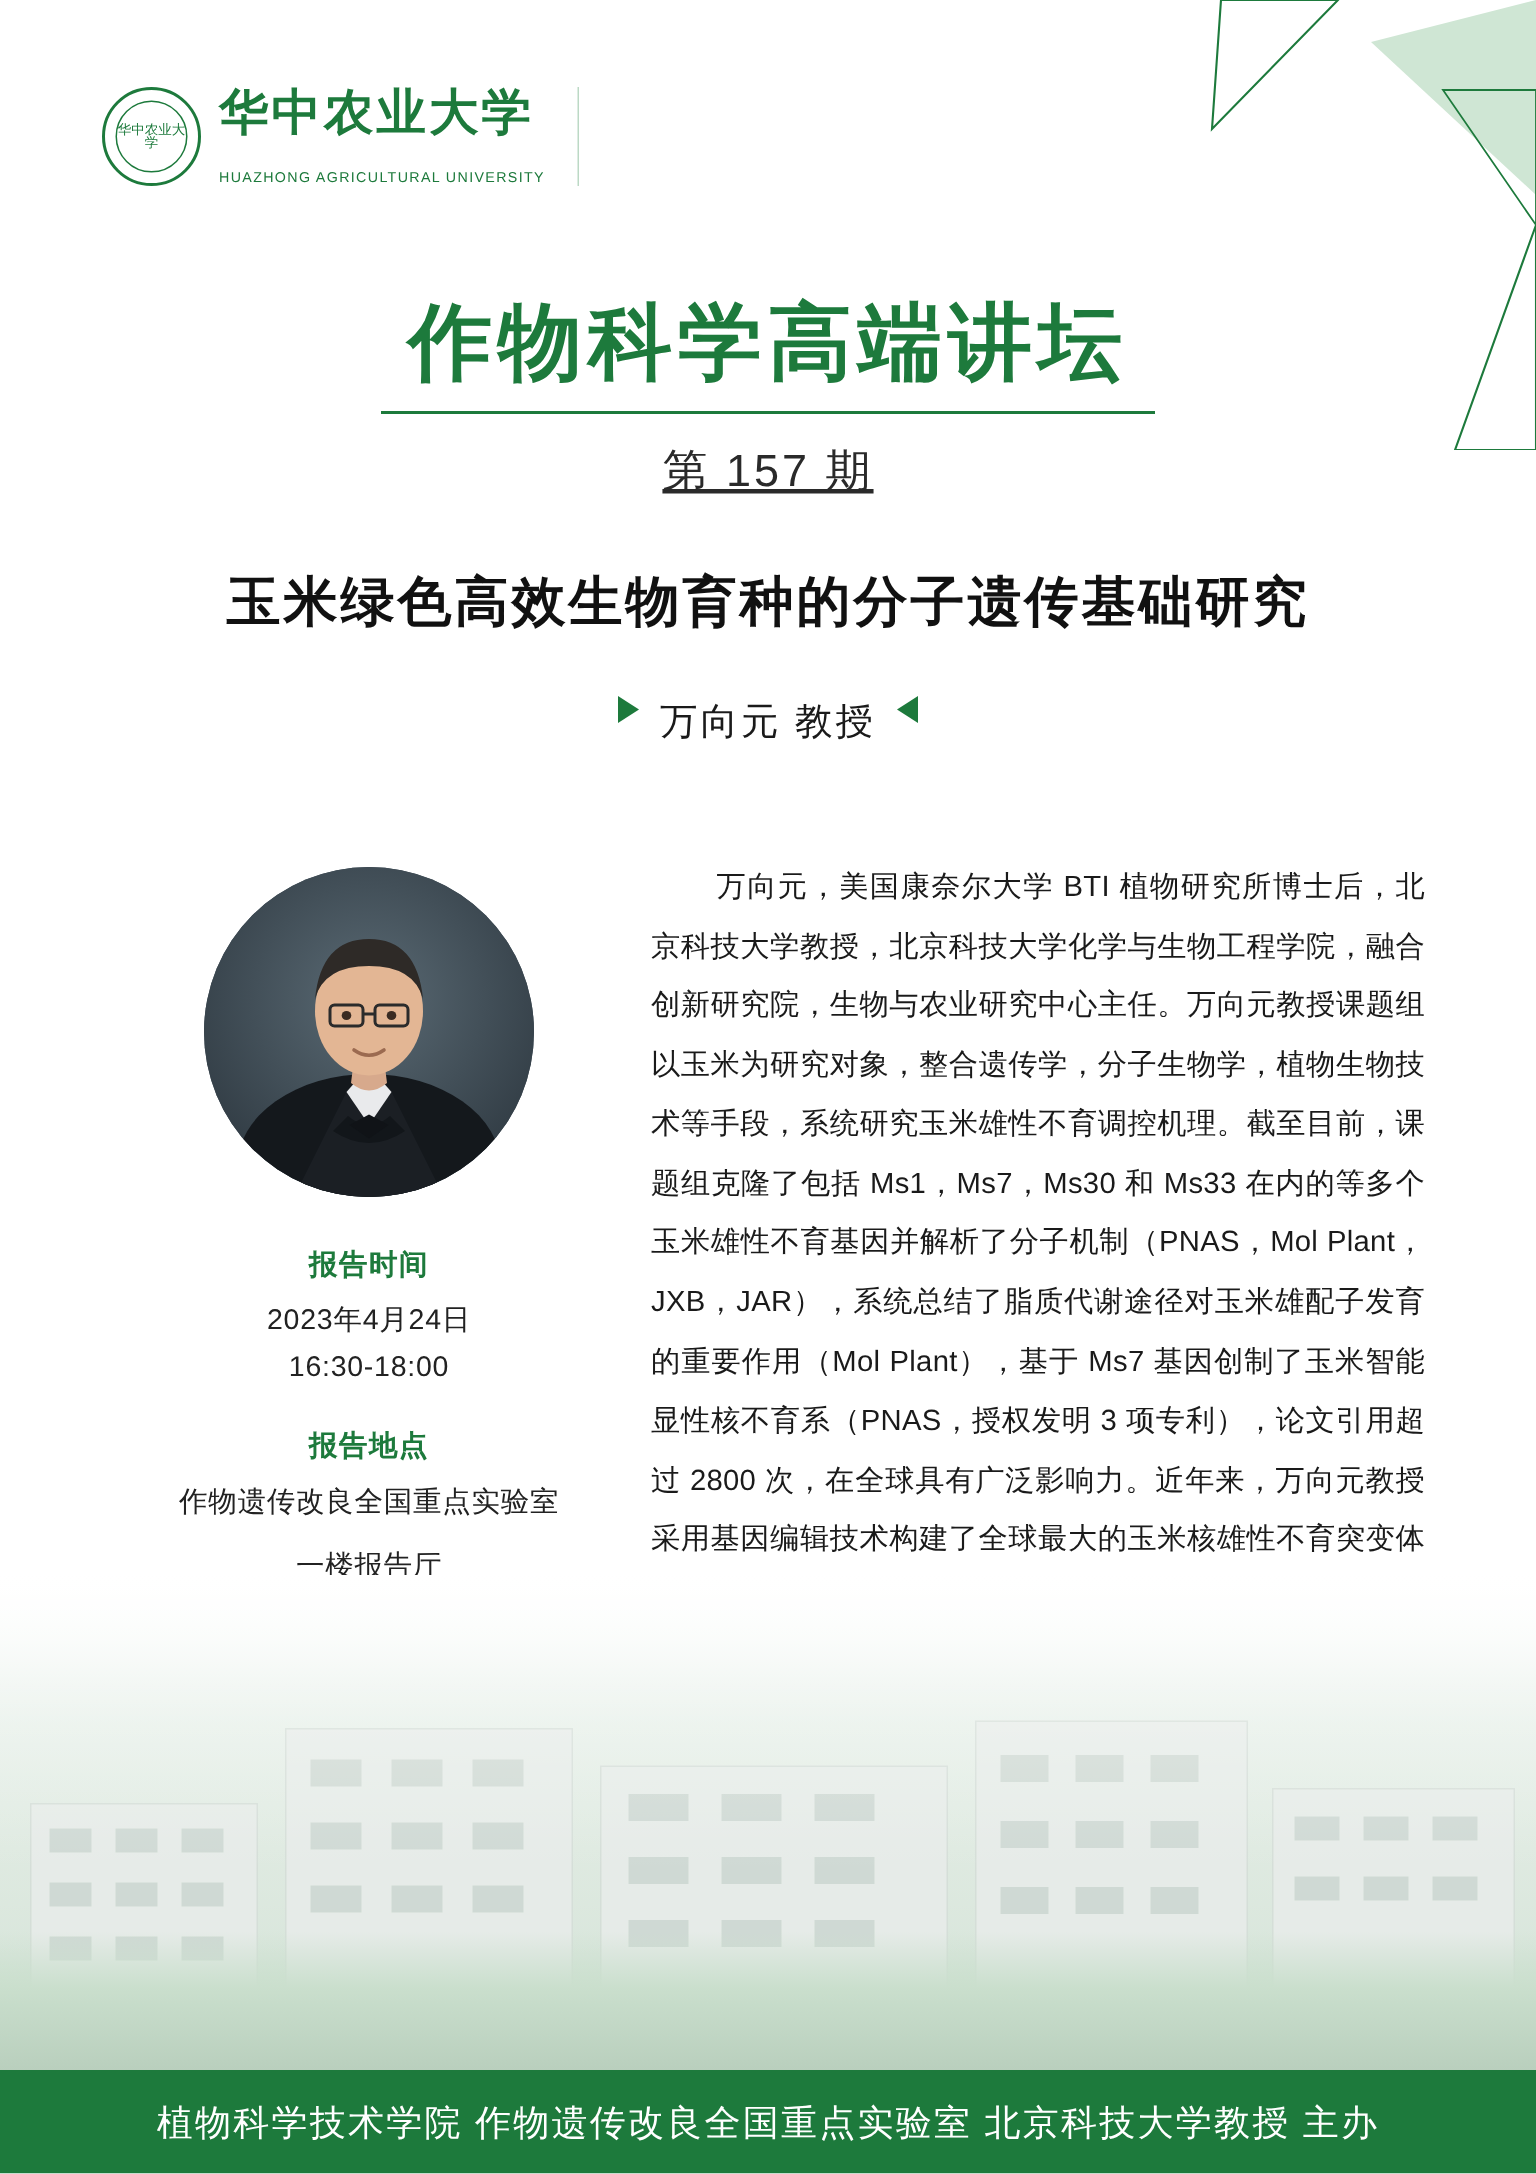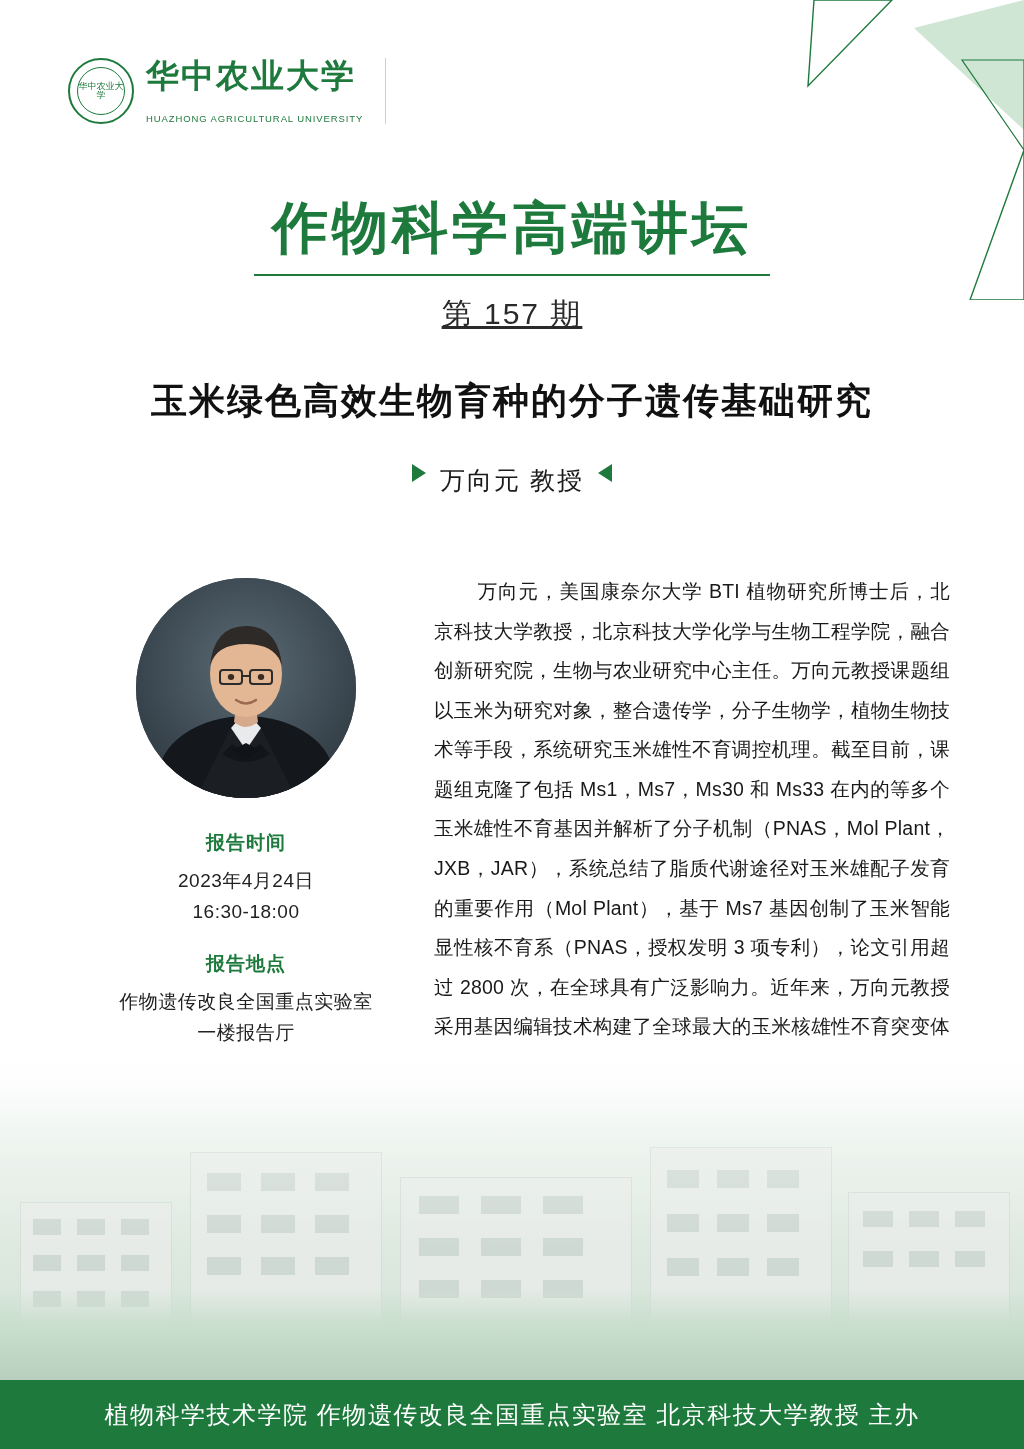--- a/index.html
+++ b/index.html
@@ -353,21 +353,21 @@
       <path d="M110 168 m-13 4 l13 -7 l13 7 l-13 9 z" fill="#101317"></path>
     </svg>
   </div>
 
   <div class="info-label">报告时间</div>
   <div class="info-value">2023年4月24日</div>
   <div class="info-value" style="margin-top:2px;">16:30-18:00</div>
 
   <div class="info-label second">报告地点</div>
   <div class="info-value">作物遗传改良全国重点实验室</div>
-  <div class="info-value" style="margin-top:2px;">一楼报告厅</div>
+  <div class="info-value" style="margin-top:14px;">一楼报告厅</div>
 </div>
 
 <div class="bio"><span class="indent"></span><span>万向元，美国康奈尔大学 BTI 植物研究所博士后，北京科技大学教授，北京科技大学化学与生物工程学院，融合创新研究院，生物与农业研究中心主任。万向元教授课题组以玉米为研究对象，整合遗传学，分子生物学，植物生物技术等手段，系统研究玉米雄性不育调控机理。截至目前，课题组克隆了包括 Ms1，Ms7，Ms30 和 Ms33 在内的等多个玉米雄性不育基因并解析了分子机制（PNAS，Mol Plant，JXB，JAR），系统总结了脂质代谢途径对玉米雄配子发育的重要作用（Mol Plant），基于 Ms7 基因创制了玉米智能显性核不育系（PNAS，授权发明 3 项专利），论文引用超过 2800 次，在全球具有广泛影响力。近年来，万向元教授采用基因编辑技术构建了全球最大的玉米核雄性不育突变体库，创建了三种优势互补的玉米新型雄性不育技术体系，大幅提升了玉米杂交育种和制种效率，为解决我国玉米种业“卡脖子”问题提供了重要技术和种质支撑。</span></div>
 
 <div class="photo-band">
   <div class="sky"></div>
   <div class="bld" style="left:20px; width:150px; height:150px;">
     <div class="win" style="left:12px; top:16px; width:28px; height:16px;"></div>
     <div class="win" style="left:56px; top:16px; width:28px; height:16px;"></div>
     <div class="win" style="left:100px; top:16px; width:28px; height:16px;"></div>

